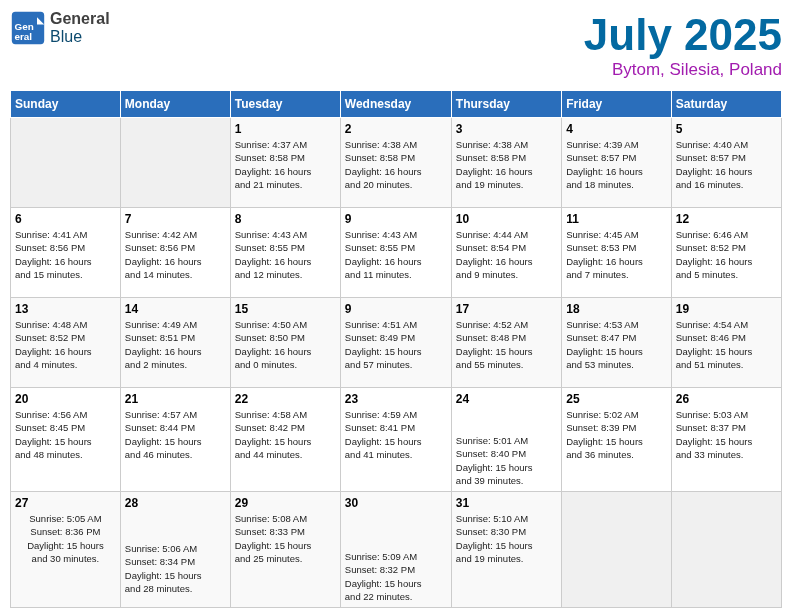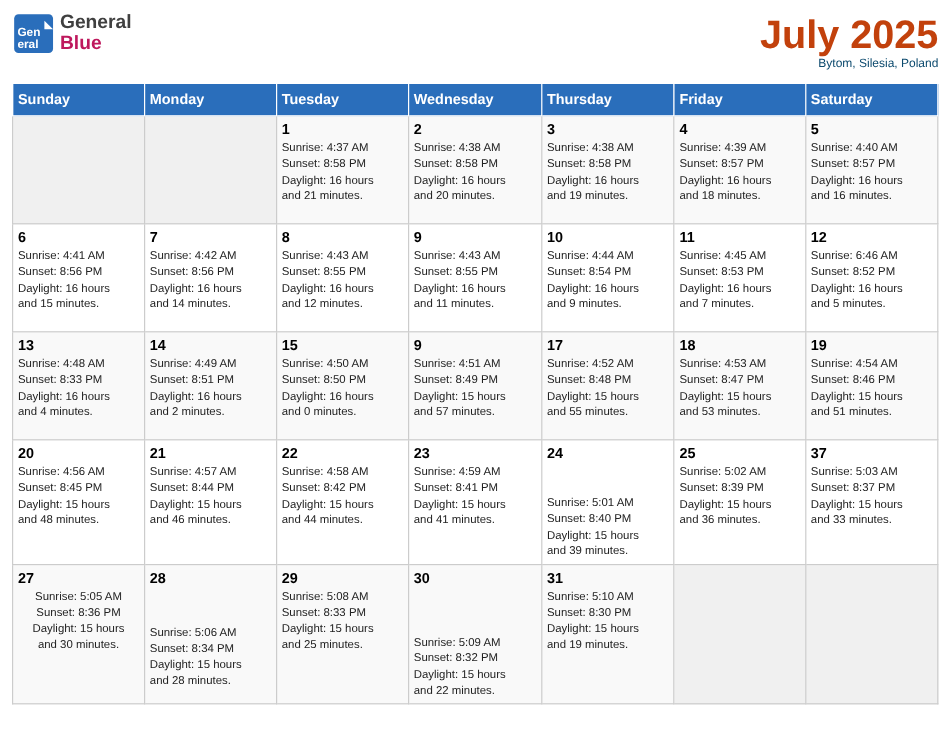--- a/index.html
+++ b/index.html
@@ -22,27 +22,27 @@
       gap: 4px;
     }
     .logo-icon {
       width: 36px;
       height: 36px;
     }
     .title-block {
       text-align: right;
     }
     .month-title {
-      font-size: 33px;
+      font-size: 44px;
       font-weight: bold;
-      color: #c2410c;
+      color: #0369a1;
     }
     .location {
-      font-size: 10px;
-      color: #0c4a6e;
+      font-size: 17px;
+      color: #a21caf;
     }
     table {
       width: 100%;
       border-collapse: collapse;
       font-size: 10.5px;
     }
     thead th {
       background-color: #2a6ebb;
       color: #fff;
       padding: 6px 4px;
@@ -85,21 +85,21 @@
     <svg class="logo-icon" viewBox="0 0 40 40">
       <rect x="2" y="2" width="36" height="36" rx="4" fill="#2a6ebb"></rect>
       <text x="5" y="22" fill="white" font-size="11" font-weight="bold" font-family="Arial">Gen</text>
       <text x="5" y="33" fill="white" font-size="11" font-weight="bold" font-family="Arial">eral</text>
       <polygon points="30,8 38,16 30,16" fill="#fff"></polygon>
     </svg>
     <div>
       <div style="font-size:16px;font-weight:bold;color:#1a1a2e;">
         <span style="color:#404040;">General</span>
       </div>
-      <div style="font-size:16px;font-weight:bold;color:#be185d;">Blue</div>
+      <div style="font-size:16px;font-weight:normal;color:#0c4a6e;">Blue</div>
     </div>
   </div>
   <div class="title-block">
     <div class="month-title">July 2025</div>
     <div class="location">Bytom, Silesia, Poland</div>
   </div>
 </div>
 
 <table>
   <thead>
@@ -201,21 +201,21 @@
           <div class="day-info" style="white-space: pre-line;">Sunrise: 6:46 AM
 Sunset: 8:52 PM
 Daylight: 16 hours
 and 5 minutes.</div>
         </td>
       </tr>
       <tr>
         <td>
           <span class="day-num">13</span>
           <div class="day-info" style="white-space: pre-line;">Sunrise: 4:48 AM
-Sunset: 8:33 PM
+Sunset: 8:52 PM
 Daylight: 16 hours
 and 4 minutes.</div>
         </td>
         <td>
           <span class="day-num">14</span>
           <div class="day-info" style="white-space: pre-line;">Sunrise: 4:49 AM
 Sunset: 8:51 PM
 Daylight: 16 hours
 and 2 minutes.</div>
         </td>
@@ -292,21 +292,21 @@
 and 39 minutes.</div>
         </td>
         <td>
           <span class="day-num">25</span>
           <div class="day-info" style="white-space: pre-line;">Sunrise: 5:02 AM
 Sunset: 8:39 PM
 Daylight: 15 hours
 and 36 minutes.</div>
         </td>
         <td>
-          <span class="day-num">37</span>
+          <span class="day-num">26</span>
           <div class="day-info" style="white-space: pre-line;">Sunrise: 5:03 AM
 Sunset: 8:37 PM
 Daylight: 15 hours
 and 33 minutes.</div>
         </td>
       </tr>
       <tr>
         <td>
           <span class="day-num">27</span>
           <div class="day-info" style="white-space: pre-line; text-align: center;">Sunrise: 5:05 AM

